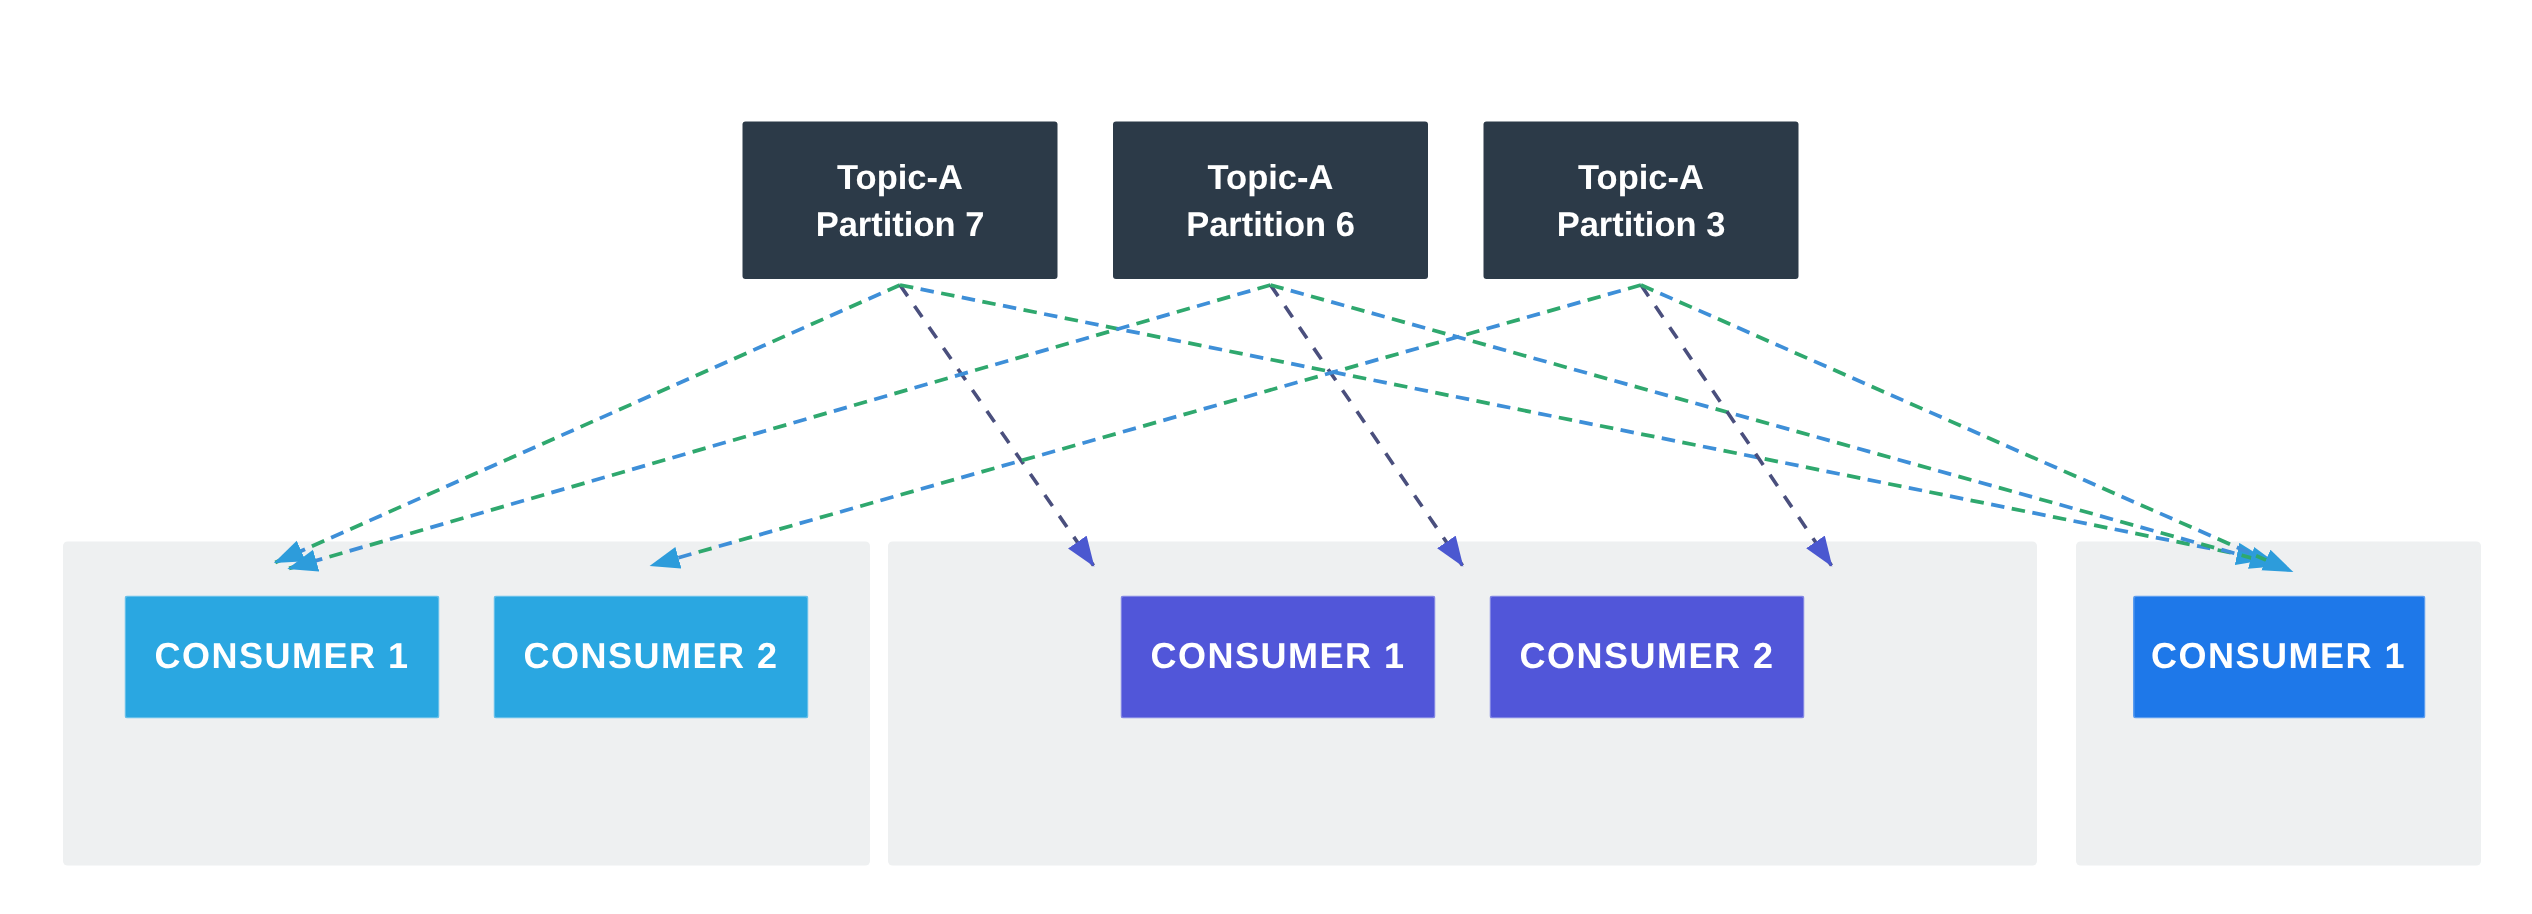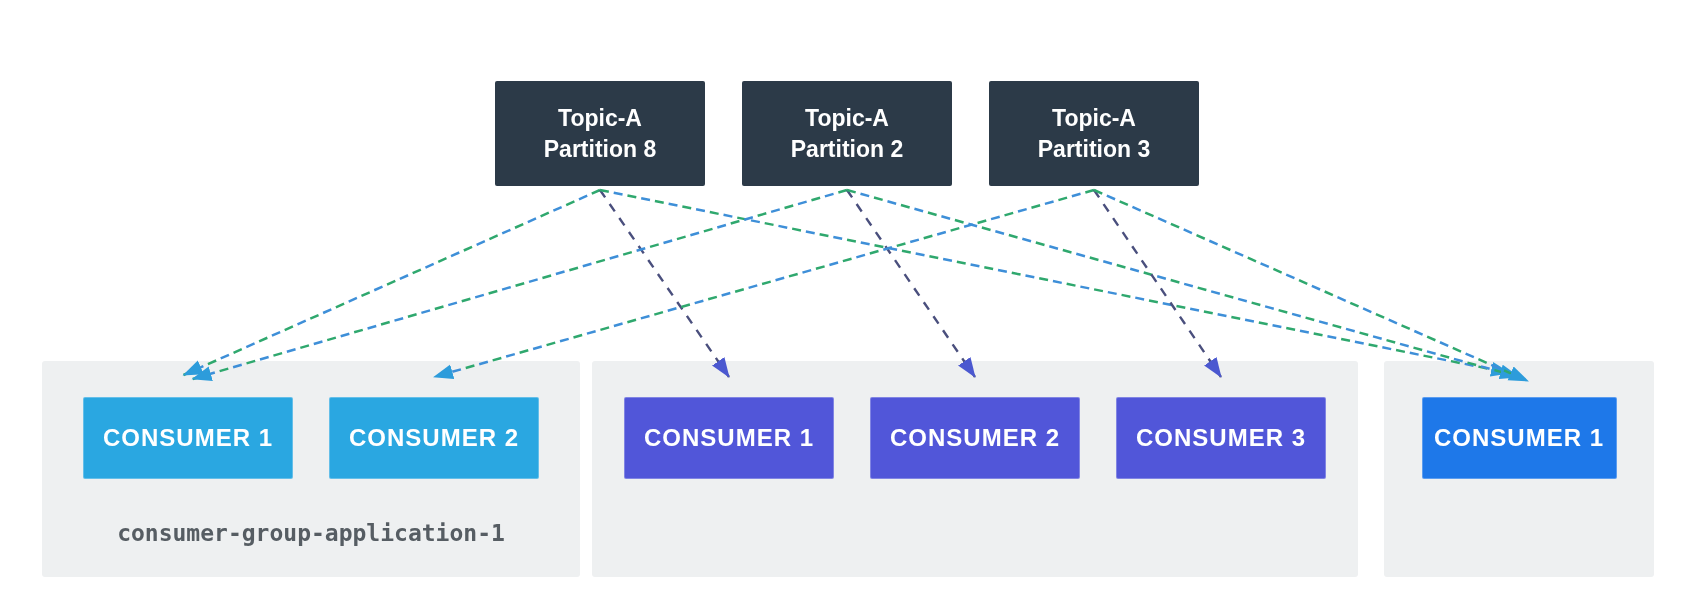--- a/index.html
+++ b/index.html
@@ -105,52 +105,48 @@
         </g>
         <g>
           <path d="M1094,190 L1528,381" class="dash-green"></path>
           <path d="M1094,190 L1528,381" class="dash-blue" marker-end="url(#arrow-blue)"></path>
         </g>
       </g>
   </svg>
 
   <div class="partition p0">
     <span>Topic-A</span>
-    <span>Partition 8</span>
+    <span>Partition 7</span>
   </div>
   <div class="partition p1">
     <span>Topic-A</span>
-    <span>Partition 2</span>
+    <span>Partition 6</span>
   </div>
   <div class="partition p2">
     <span>Topic-A</span>
     <span>Partition 3</span>
   </div>
 
   <div class="group g0">
     <div class="consumers">
         <div class="consumer" style="background: rgb(42, 167, 225);">
           <span>CONSUMER 1</span>
         </div>
         <div class="consumer" style="background: rgb(42, 167, 225);">
           <span>CONSUMER 2</span>
         </div>
       </div>
-    <div class="group-label">consumer-group-application-1</div>
   </div>
   <div class="group g1">
     <div class="consumers">
         <div class="consumer" style="background: rgb(81, 86, 217);">
           <span>CONSUMER 1</span>
         </div>
         <div class="consumer" style="background: rgb(81, 86, 217);">
           <span>CONSUMER 2</span>
-        </div>
-        <div class="consumer" style="background: rgb(81, 86, 217);">
-          <span>CONSUMER 3</span>
         </div>
       </div>
   </div>
   <div class="group g2">
     <div class="consumers">
         <div class="consumer" style="background: rgb(30, 120, 233);">
           <span>CONSUMER 1</span>
         </div>
       </div>
   </div>

